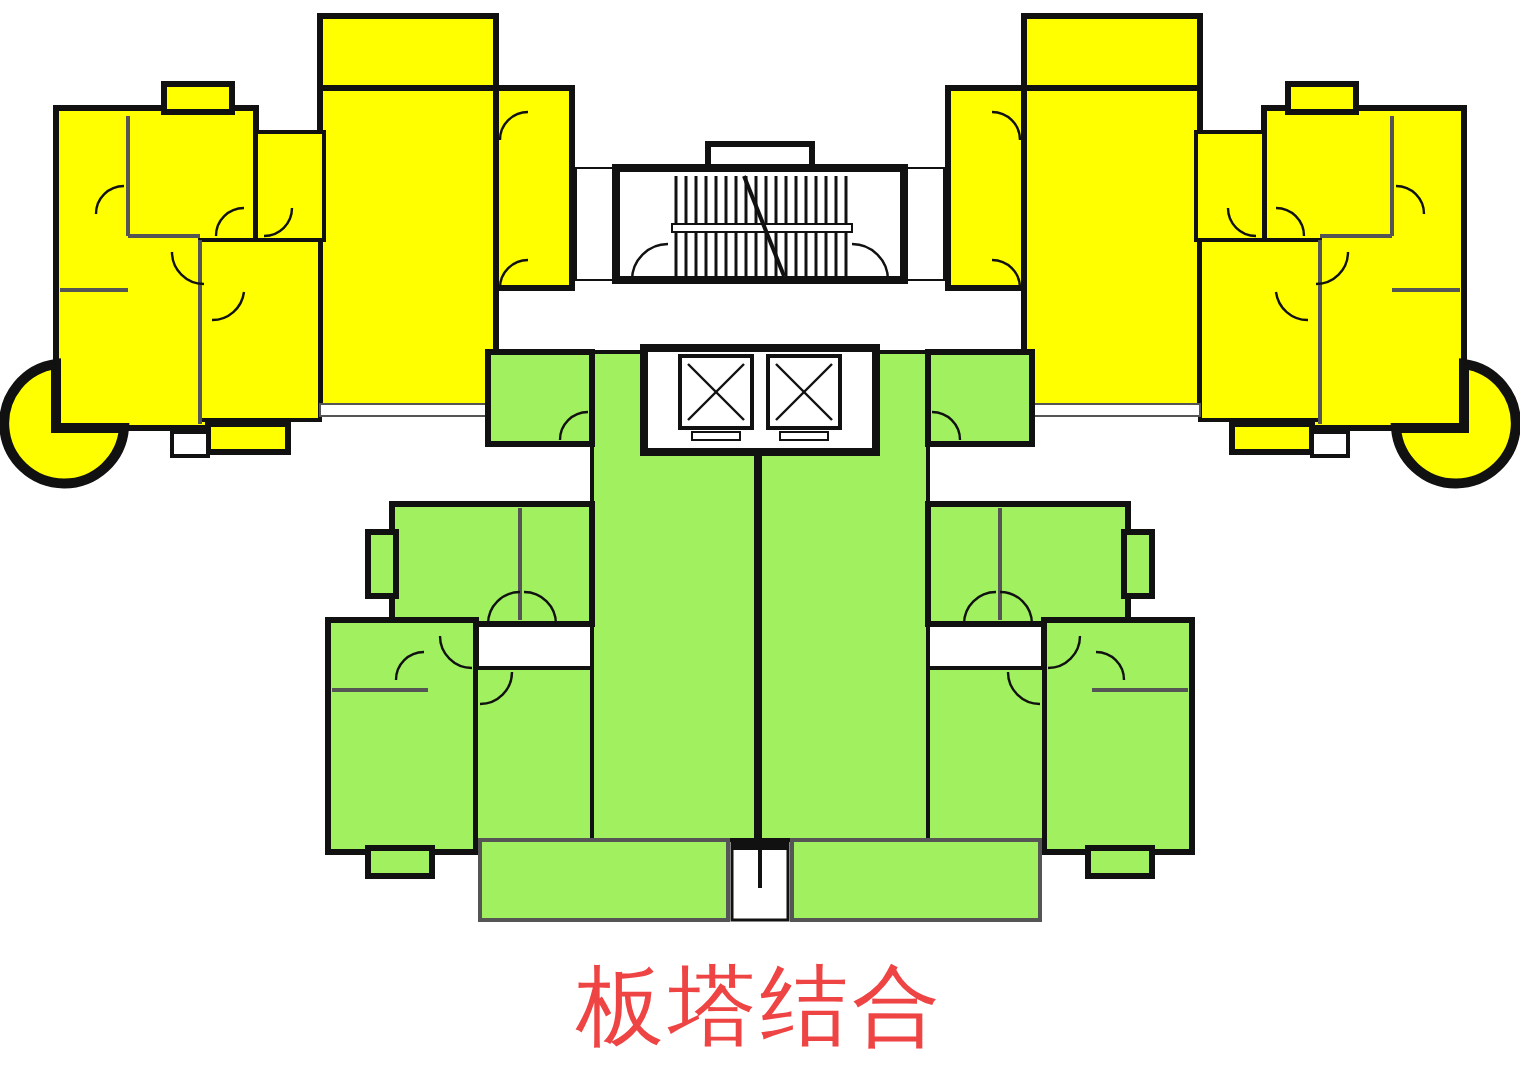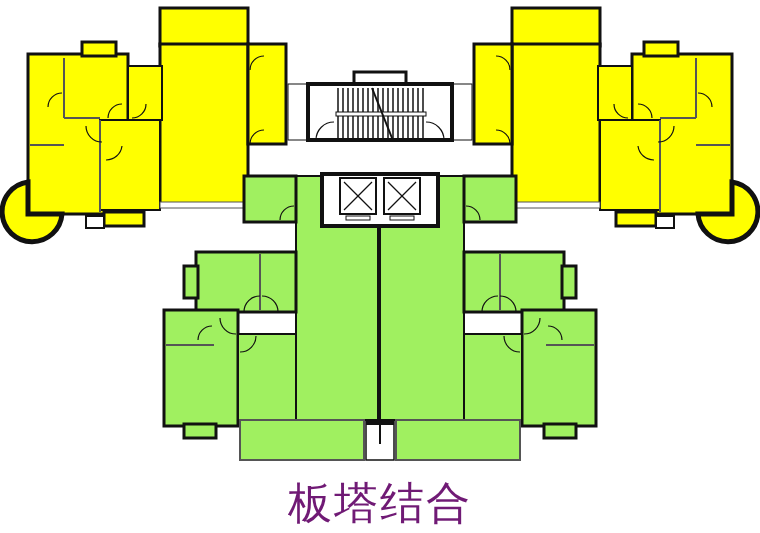--- a/index.html
+++ b/index.html
@@ -143,13 +143,13 @@
     <line x1="380" y1="226" x2="380" y2="420" stroke="#111" stroke-width="2"></line>
   </g>
 
   <g>
     <rect x="366" y="420" width="28" height="40" fill="#fff" stroke="#111" stroke-width="1.5"></rect>
     <rect x="366" y="420" width="28" height="5" fill="#111"></rect>
     <line x1="380" y1="420" x2="380" y2="444" stroke="#111" stroke-width="2"></line>
   </g>
 </svg>
 
-<div id="caption" style="color:#701a75;font-family:Liberation Serif, serif;">板塔结合</div>
+<div id="caption" style="color:#ef4444;">板塔结合</div>
 
 </body></html>

